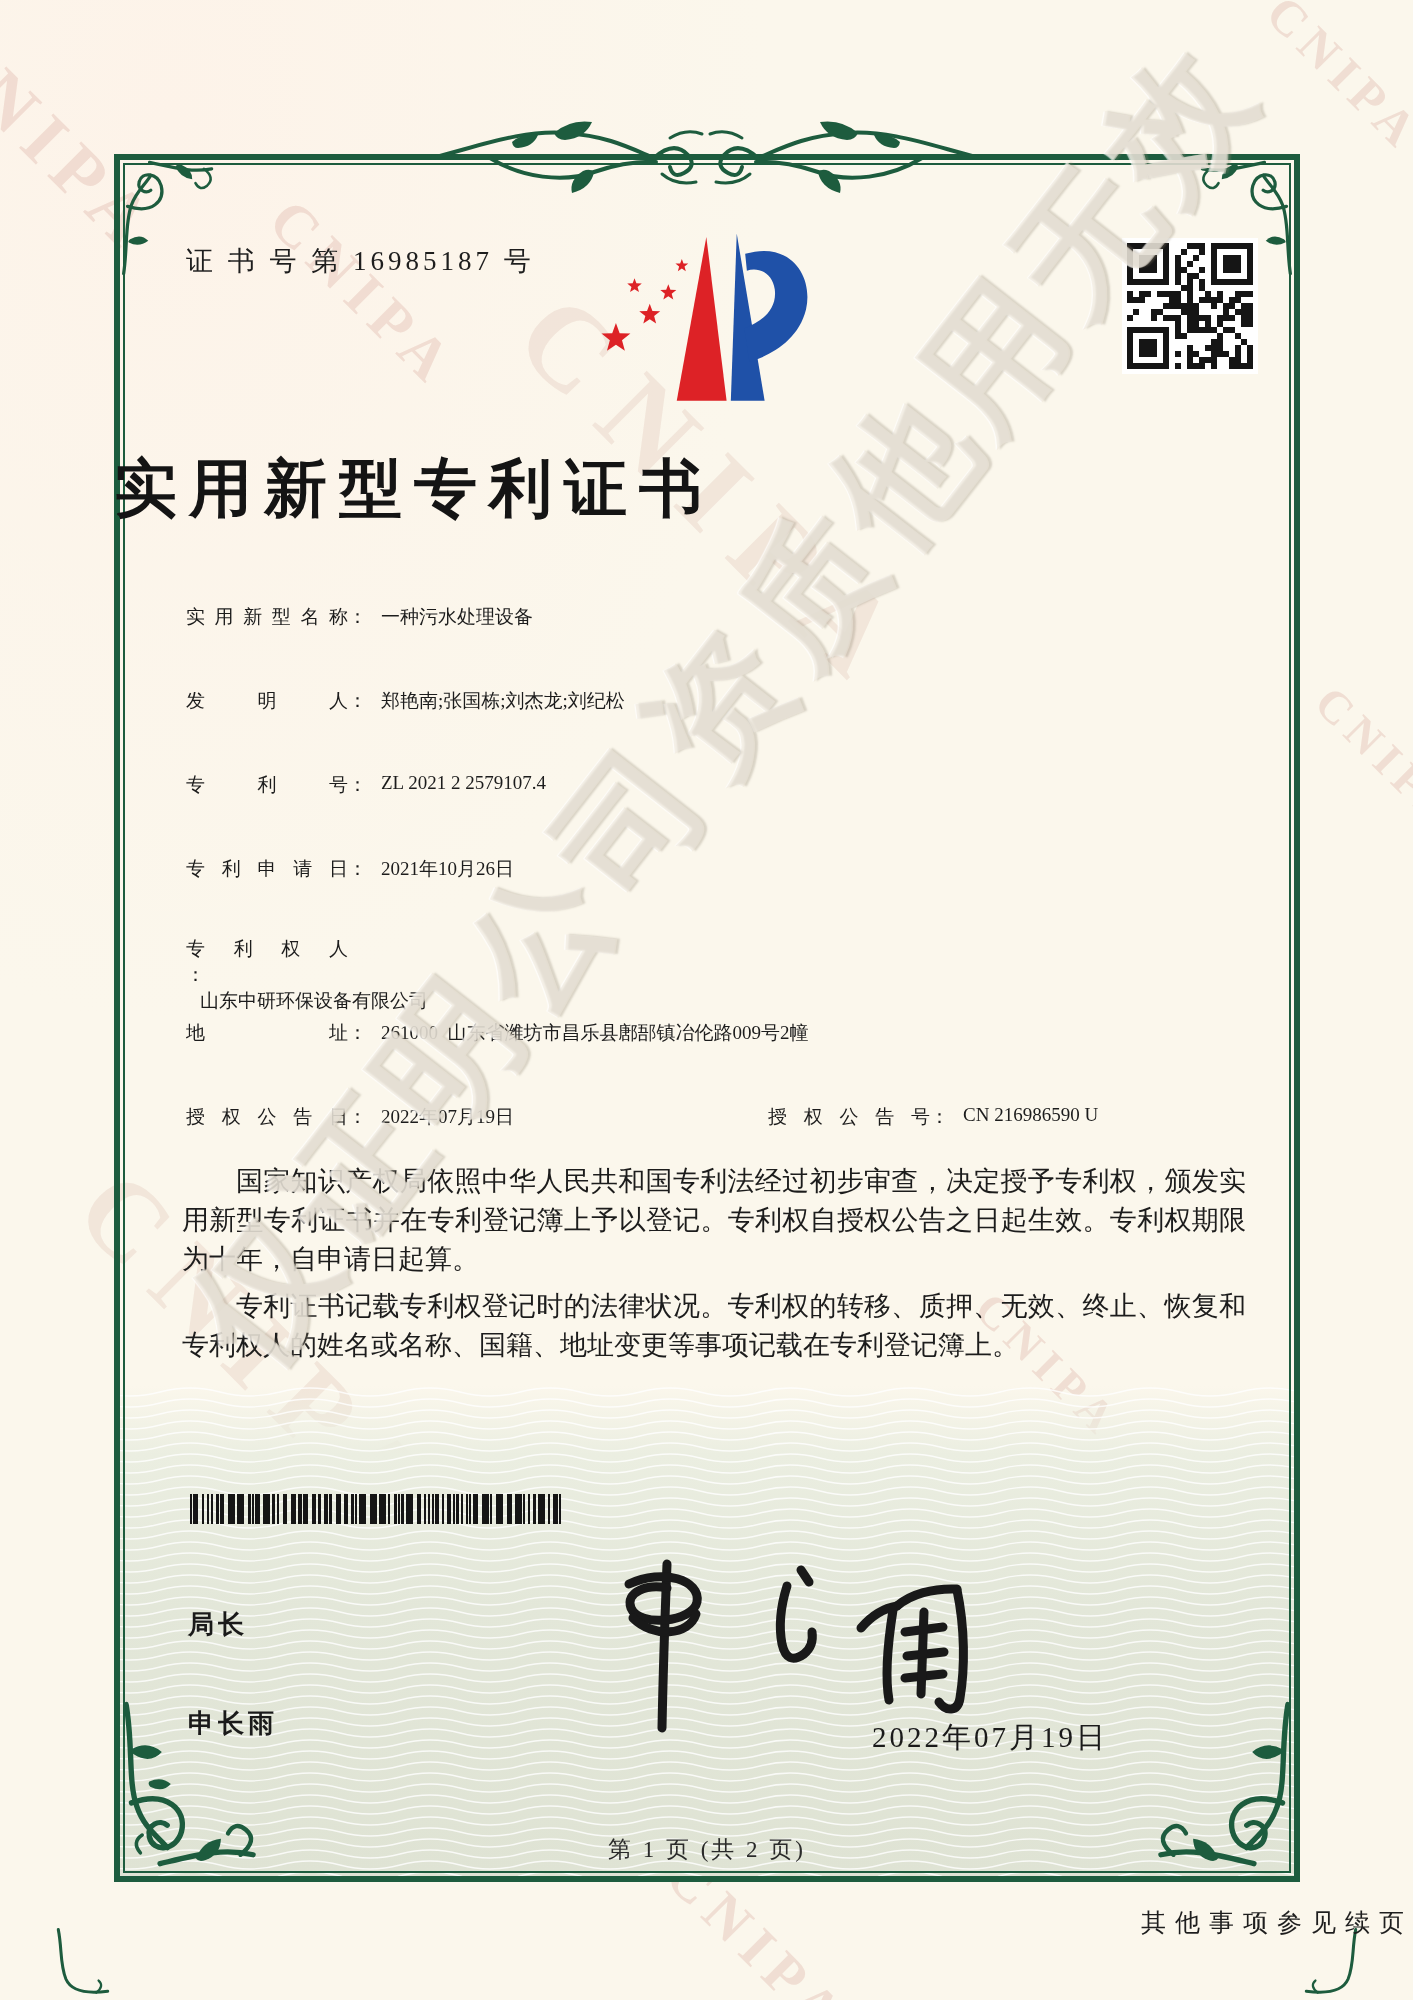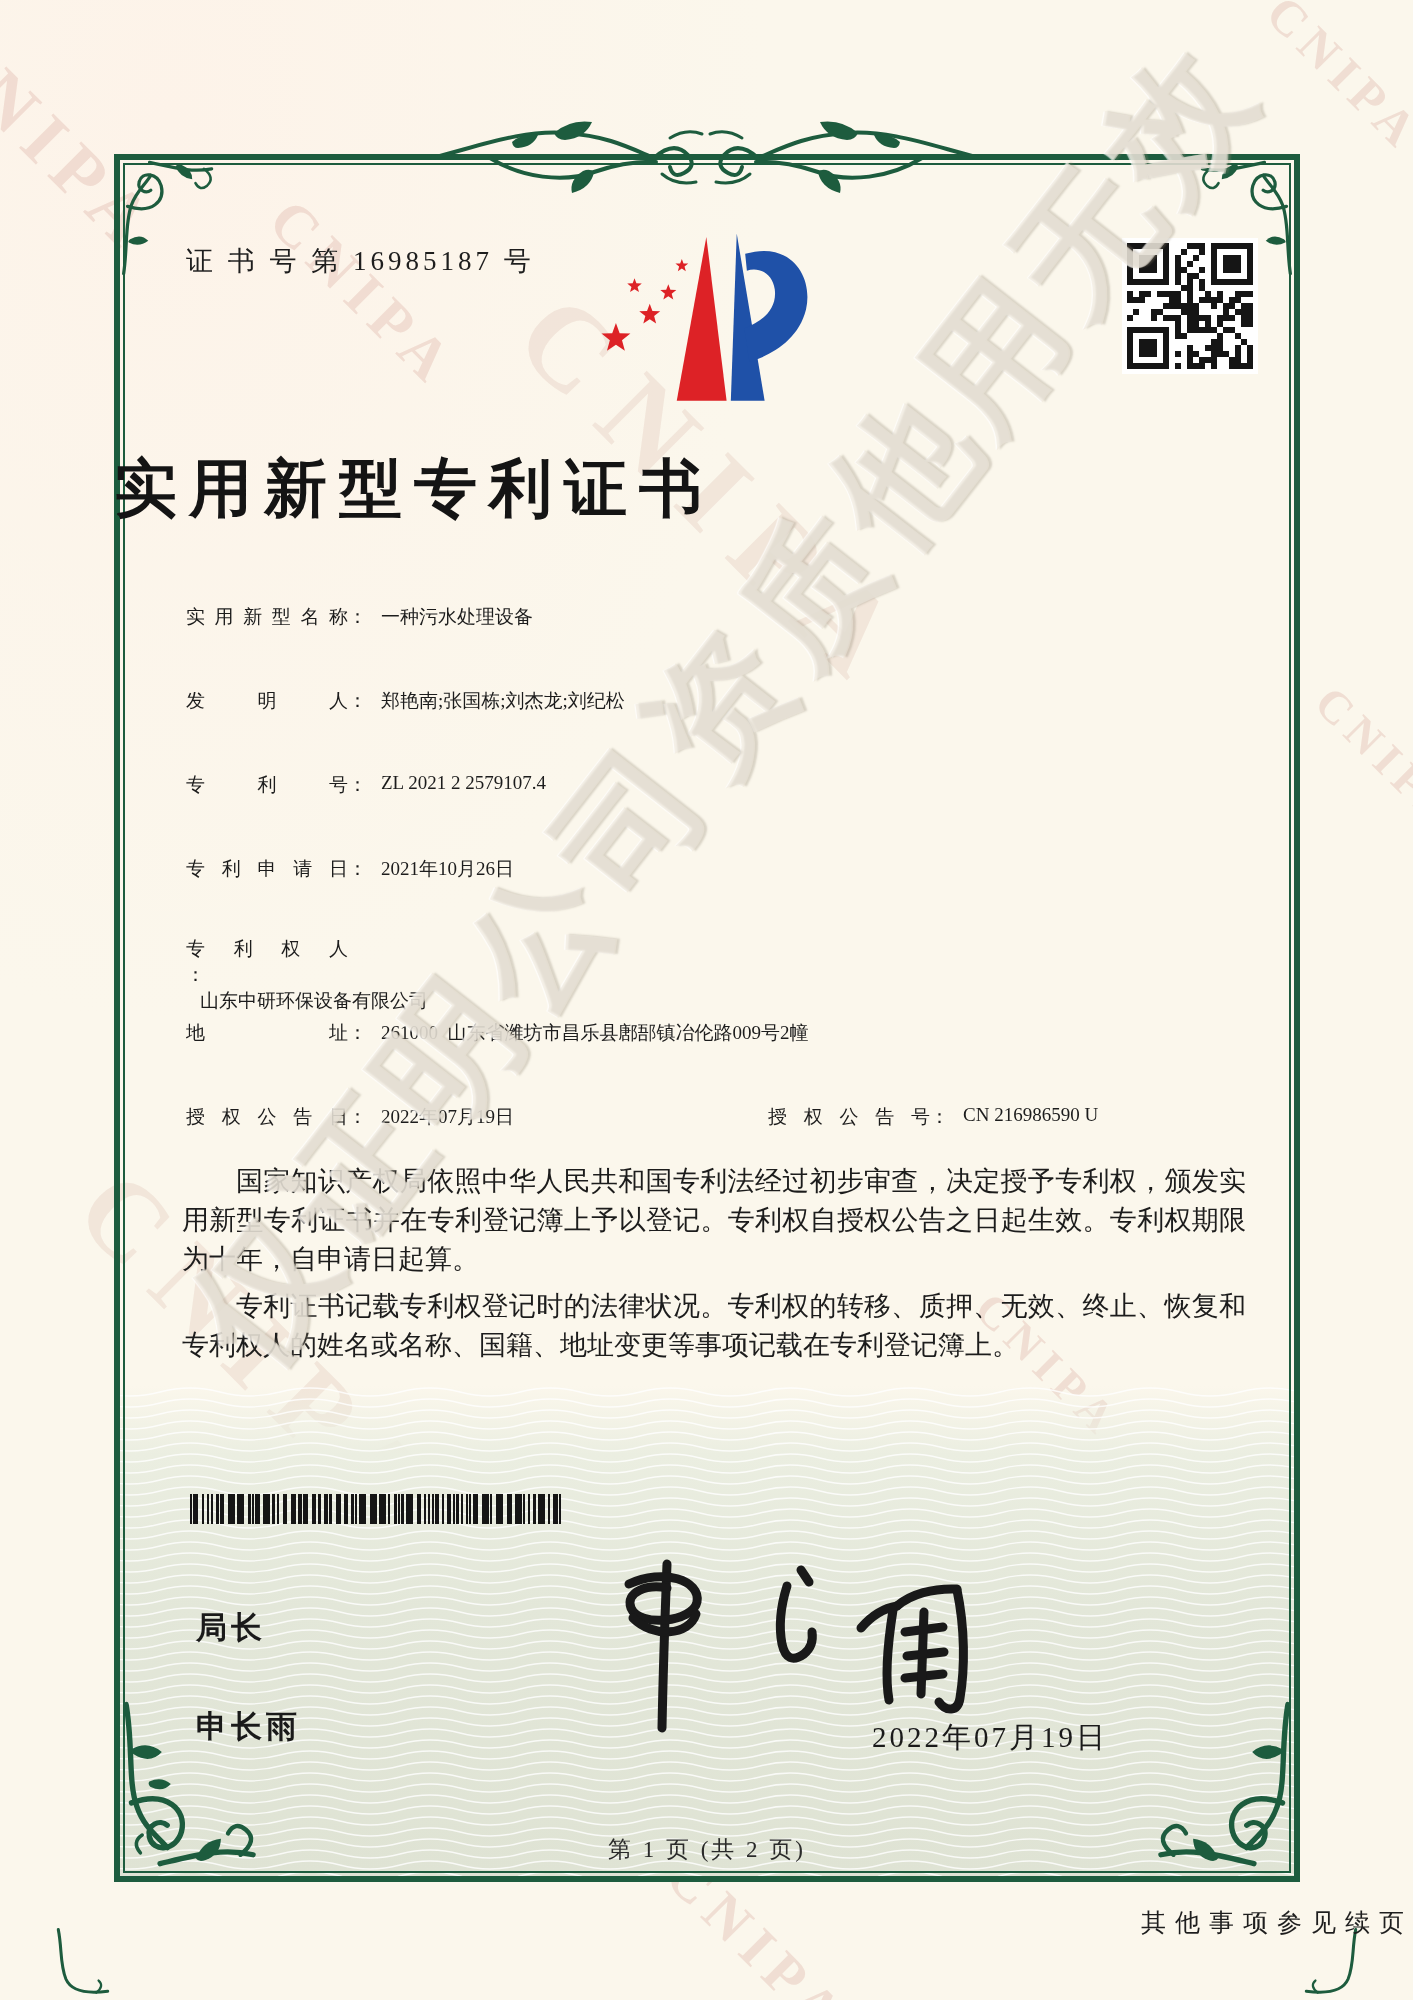--- a/index.html
+++ b/index.html
@@ -39,21 +39,21 @@
       font-size:63px;font-weight:700;letter-spacing:12px;color:#141414;}
   .frow{position:absolute;left:186px;font-size:19px;color:#1c1c1c;display:flex;align-items:flex-start;}
   .flabel{display:inline-block;width:162px;text-align:justify;text-align-last:justify;}
   .fcolon{display:inline-block;}
   .fvalue{margin-left:14px;white-space:pre;}
   .paragraphs{position:absolute;left:182px;top:1162px;width:1064px;font-size:27px;line-height:39px;
       text-align:justify;color:#1c1c1c;}
   .paragraphs p{margin:0 0 8px 0;text-indent:2em;}
   .barcode{position:absolute;left:190px;top:1494px;width:386px;height:30px;}
   .barcode svg{width:100%;height:100%;fill:#151515;}
-  .signer{position:absolute;left:196px;font-size:31px;font-weight:700;color:#1a1a1a;
+  .signer{position:absolute;left:188px;font-size:26px;font-weight:700;color:#1a1a1a;
       font-family:"DejaVu Sans","Liberation Sans",sans-serif;letter-spacing:4px;}
   .sign-svg{position:absolute;left:505px;top:1556px;width:560px;height:185px;}
   .sign-svg path{fill:none;stroke:#191919;stroke-width:9;stroke-linecap:round;stroke-linejoin:round;}
   .issue-date{position:absolute;left:820px;top:1718px;width:340px;text-align:center;
       font-size:29px;letter-spacing:3px;color:#1a1a1a;}
   .pageinfo{position:absolute;left:114px;width:1186px;top:1834px;text-align:center;
       font-size:23px;letter-spacing:3px;color:#2a2a2a;}
   .footnote{position:absolute;left:0;width:1413px;top:1906px;text-align:right;
       font-size:25px;letter-spacing:9px;color:#1e1e1e;}
 </style>

